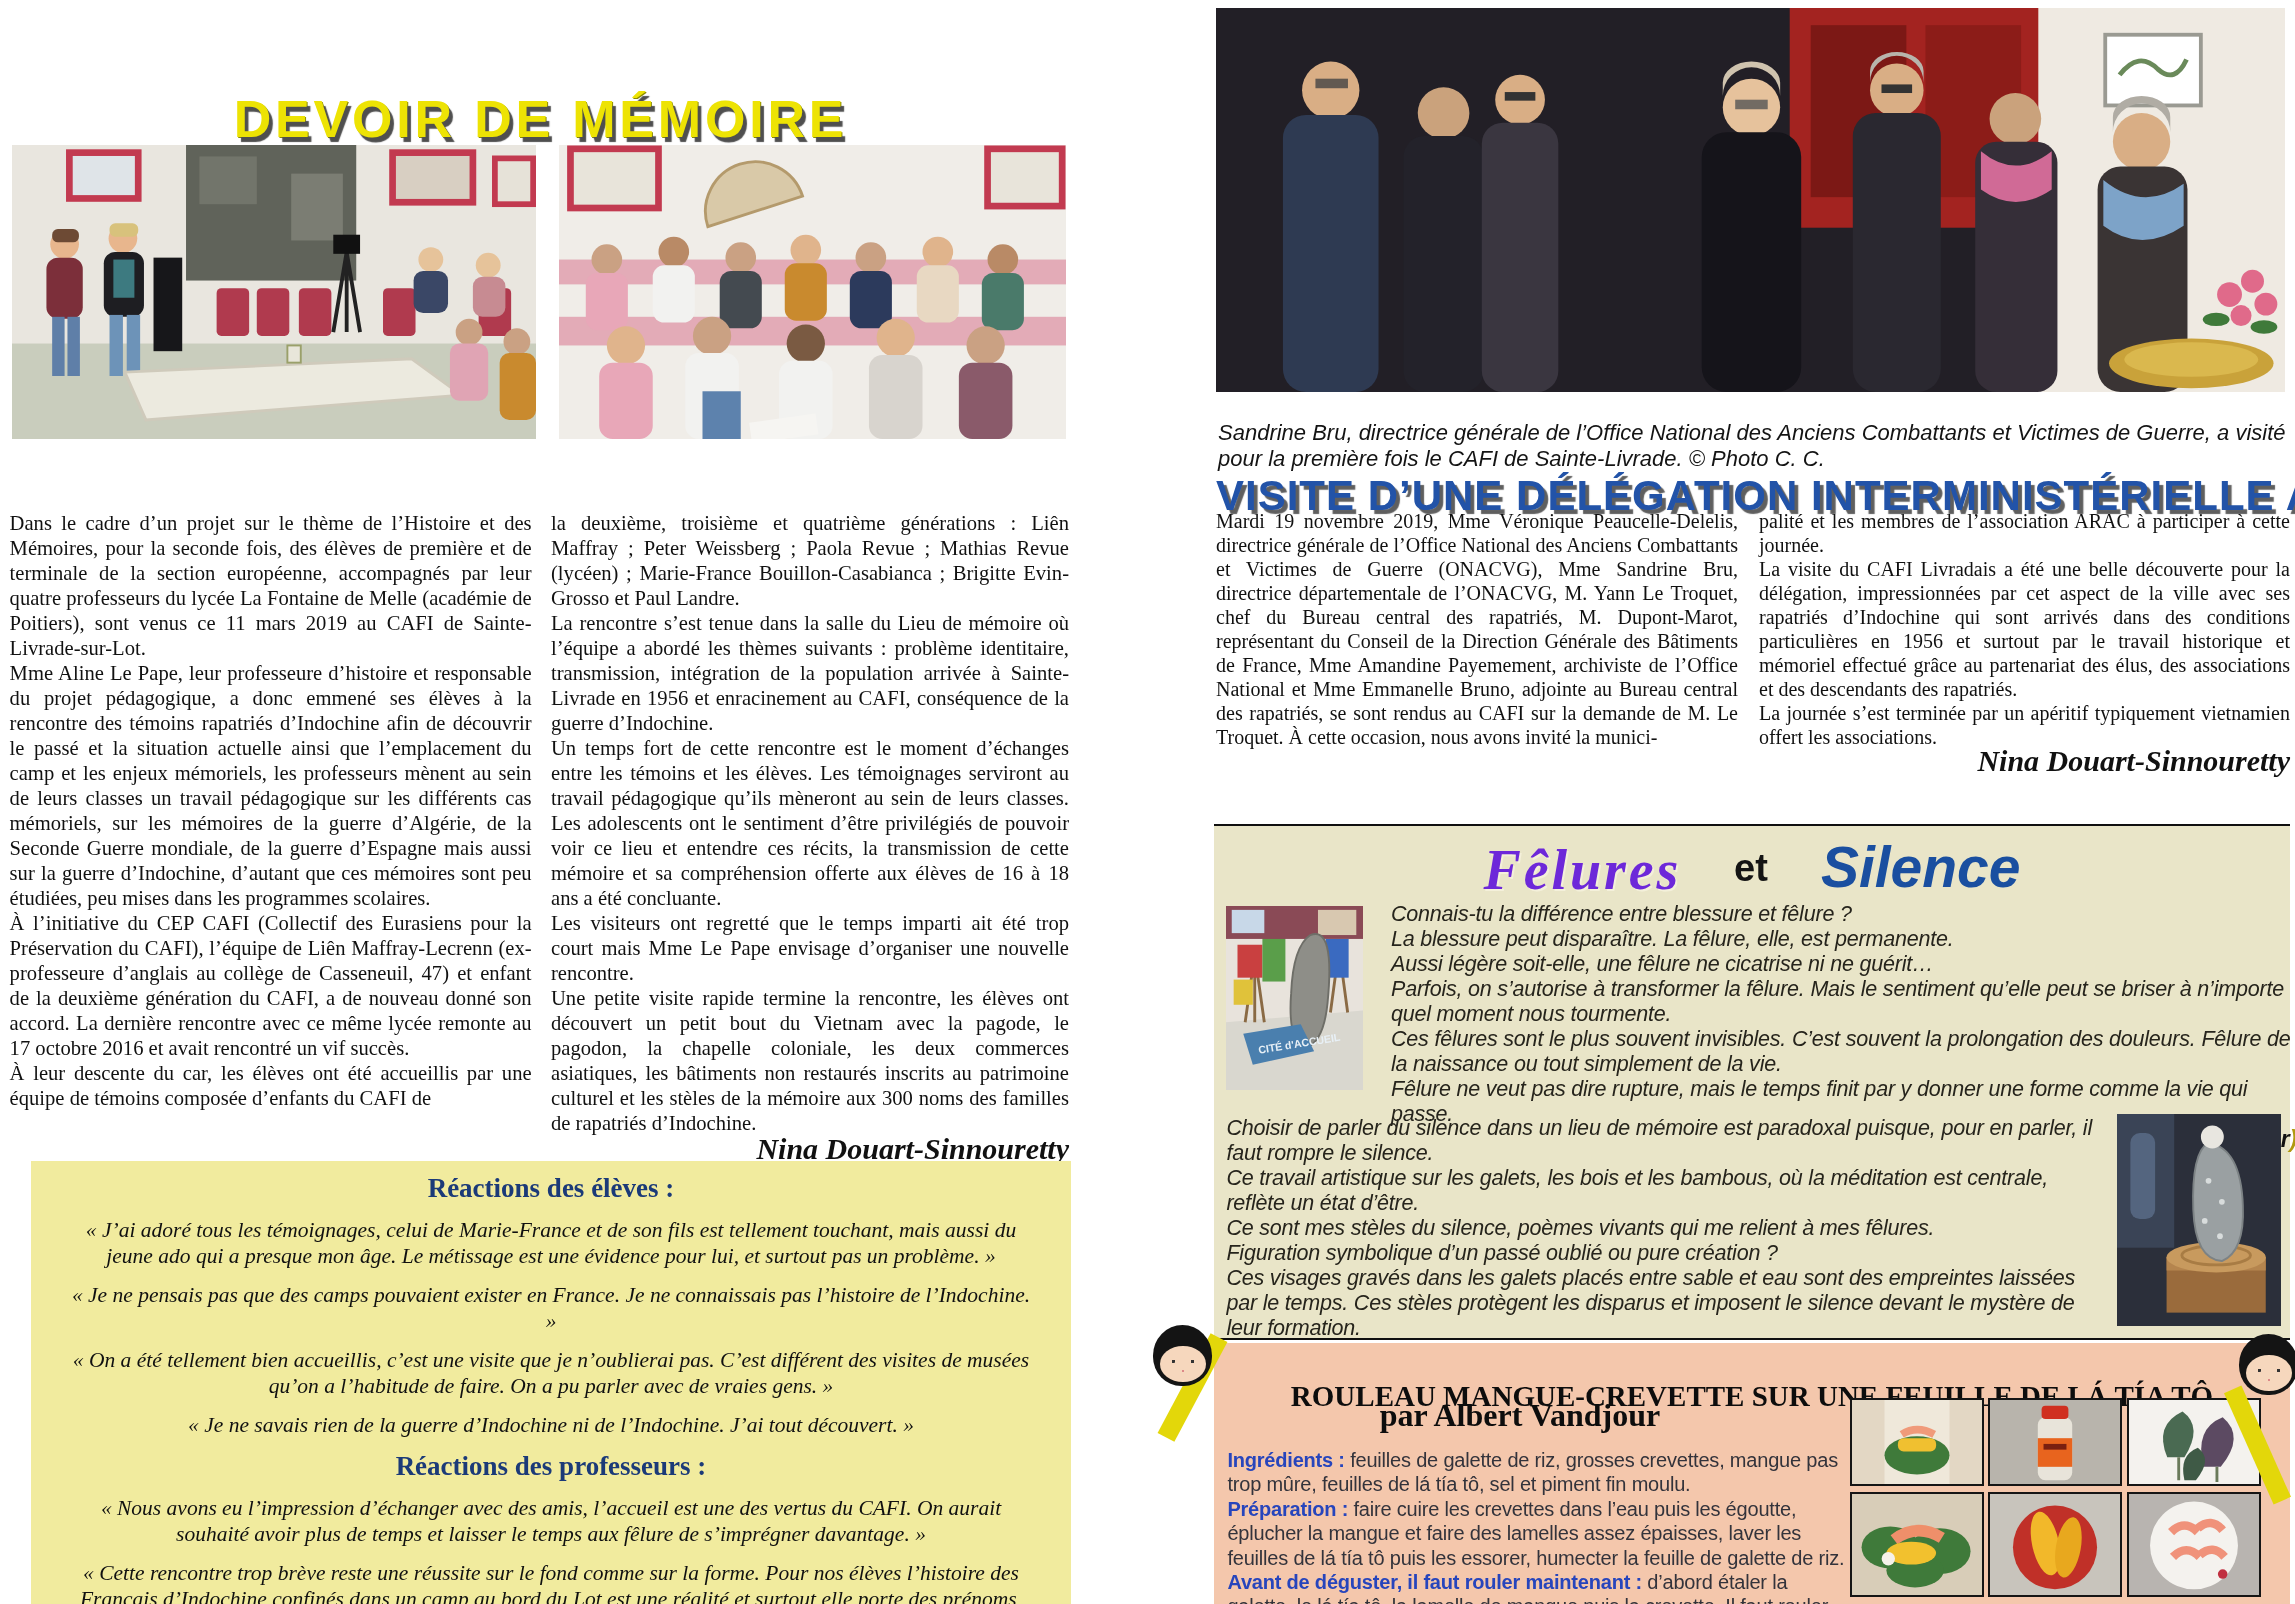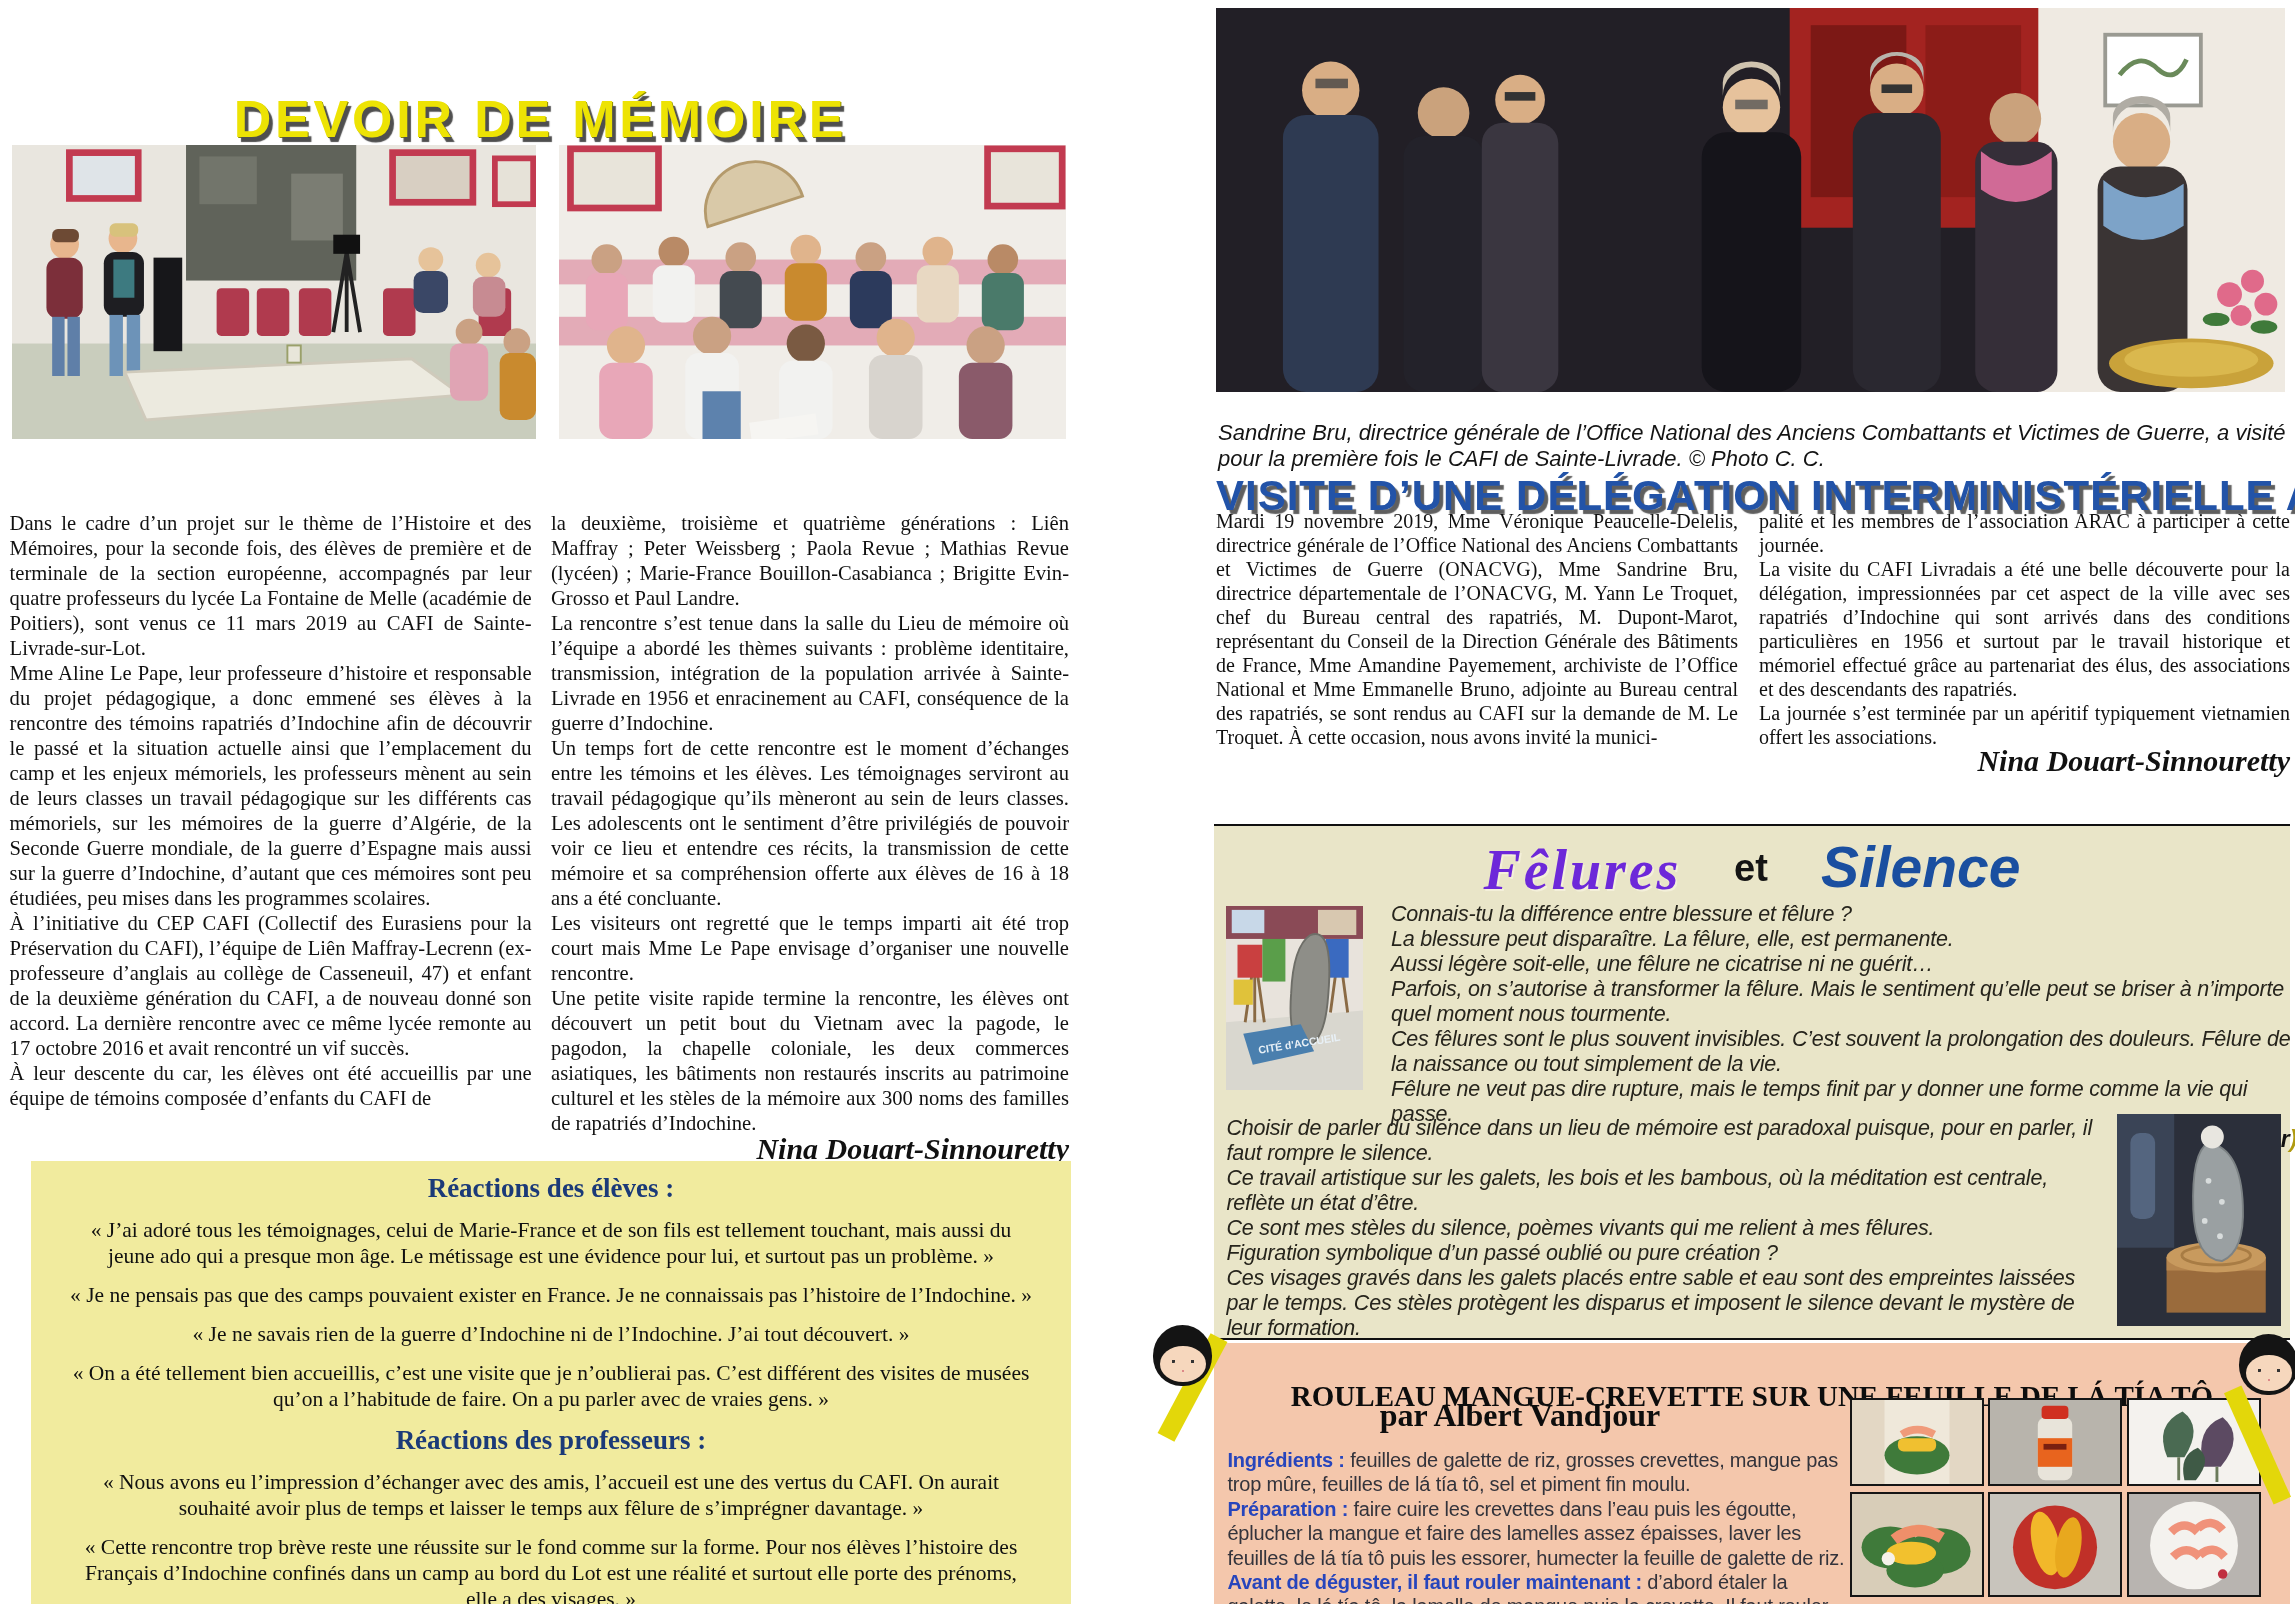--- a/index.html
+++ b/index.html
@@ -36,21 +36,21 @@
   #col-r2{left:1759px;top:509px;width:531px;font-size:20px;line-height:24px;}
   .author{font-family:Liberation Serif, serif;font-weight:bold;font-style:italic;
           text-align:right;font-size:30px;margin-top:2.9px;}
 
   
   .yellow-box{position:absolute;left:31px;top:1161px;width:1040px;height:444px;background:#f1eb9e;
               padding:11.5px 25px;box-sizing:border-box;overflow:hidden;text-align:center;}
   .yellow-box h2{margin:0 0 3.8px;font-family:"Liberation Serif",serif;font-weight:bold;
                  font-size:27px;color:#1b3a78;}
   .yellow-box h2.second{margin-top:13.4px;}
-  .quote{margin:13px;font-size:21.5px;line-height:26px;color:#101010;}
+  .quote{margin:13px;font-style:italic;font-size:21.5px;line-height:26px;color:#101010;}
 
   
   .cream-box{position:absolute;left:1214px;top:824px;width:1076px;height:516px;background:#e9e5c8;
              border-top:2.9px solid #101010;border-bottom:2.9px solid #101010;box-sizing:border-box;}
   .felures-title{position:absolute;left:0;top:7.6px;width:100%;text-align:center;white-space:nowrap;}
   .f-red{font-family:"Liberation Serif",serif;font-weight:bold;font-style:italic;font-size:56px;
          color:#6d28d9;letter-spacing:2.9px;text-shadow:1.9px 1.9px 0 #f4f0da;}
   .f-et{font-family:"Liberation Sans",sans-serif;font-weight:bold;font-size:38px;color:#141414;
         margin:0 53px;vertical-align:7.6px;}
   .f-blue{font-family:"Liberation Sans",sans-serif;font-weight:bold;font-style:italic;font-size:57px;
@@ -209,22 +209,22 @@
     <p>Un temps fort de cette rencontre est le moment d’échanges entre les témoins et les élèves. Les témoignages serviront au travail pédagogique qu’ils mèneront au sein de leurs classes. Les adolescents ont le sentiment d’être privilégiés de pouvoir voir ce lieu et entendre ces récits, la transmission de cette mémoire et sa compréhension offerte aux élèves de 16 à 18 ans a été concluante.</p>
     <p>Les visiteurs ont regretté que le temps imparti ait été trop court mais Mme Le Pape envisage d’organiser une nouvelle rencontre.</p>
     <p>Une petite visite rapide termine la rencontre, les élèves ont découvert un petit bout du Vietnam avec la pagode, le pagodon, la chapelle coloniale, les deux commerces asiatiques, les bâtiments non restaurés inscrits au patrimoine culturel et les stèles de la mémoire aux 300 noms des familles de rapatriés d’Indochine.</p>
     <p class="author">Nina Douart-Sinnouretty</p>
   </div>
 
   <div class="yellow-box">
     <h2>Réactions des élèves :</h2>
     <p class="quote">« J’ai adoré tous les témoignages, celui de Marie-France et de son fils est tellement touchant, mais aussi du jeune ado qui a presque mon âge. Le métissage est une évidence pour lui, et surtout pas un problème. »</p>
     <p class="quote">« Je ne pensais pas que des camps pouvaient exister en France. Je ne connaissais pas l’histoire de l’Indochine. »</p>
+    <p class="quote">« On a été tellement bien accueillis, c’est une visite que je n’oublierai pas. C’est différent des visites de musées qu’on a l’habitude de faire. On a pu parler avec de vraies gens. »</p>
     <p class="quote">« Je ne savais rien de la guerre d’Indochine ni de l’Indochine. J’ai tout découvert. »</p>
-    <p class="quote">« On a été tellement bien accueillis, c’est une visite que je n’oublierai pas. C’est différent des visites de musées qu’on a l’habitude de faire. On a pu parler avec de vraies gens. »</p>
     <h2 class="second">Réactions des professeurs :</h2>
     <p class="quote">« Nous avons eu l’impression d’échanger avec des amis, l’accueil est une des vertus du CAFI. On aurait souhaité avoir plus de temps et laisser le temps aux fêlure de s’imprégner davantage. »</p>
     <p class="quote">« Cette rencontre trop brève reste une réussite sur le fond comme sur la forme. Pour nos élèves l’histoire des Français d’Indochine confinés dans un camp au bord du Lot est une réalité et surtout elle porte des prénoms, elle a des visages. »</p>
     <p class="quote">« Nous remercions très chaleureusement tous ceux qui ont tout mis en œuvre pour la réussite de cette rencontre. »</p>
     <p class="quote">« La guerre d’Indochine n’est plus présente dans les programmes scolaires du lycée, c’est une découverte pour beaucoup de nos élèves. »</p>
   </div>
 
   <div class="photo" id="ph-r">
     <svg viewBox="0 0 1118 402" preserveAspectRatio="none">
       <rect width="1118" height="402" fill="#221f26"></rect>

